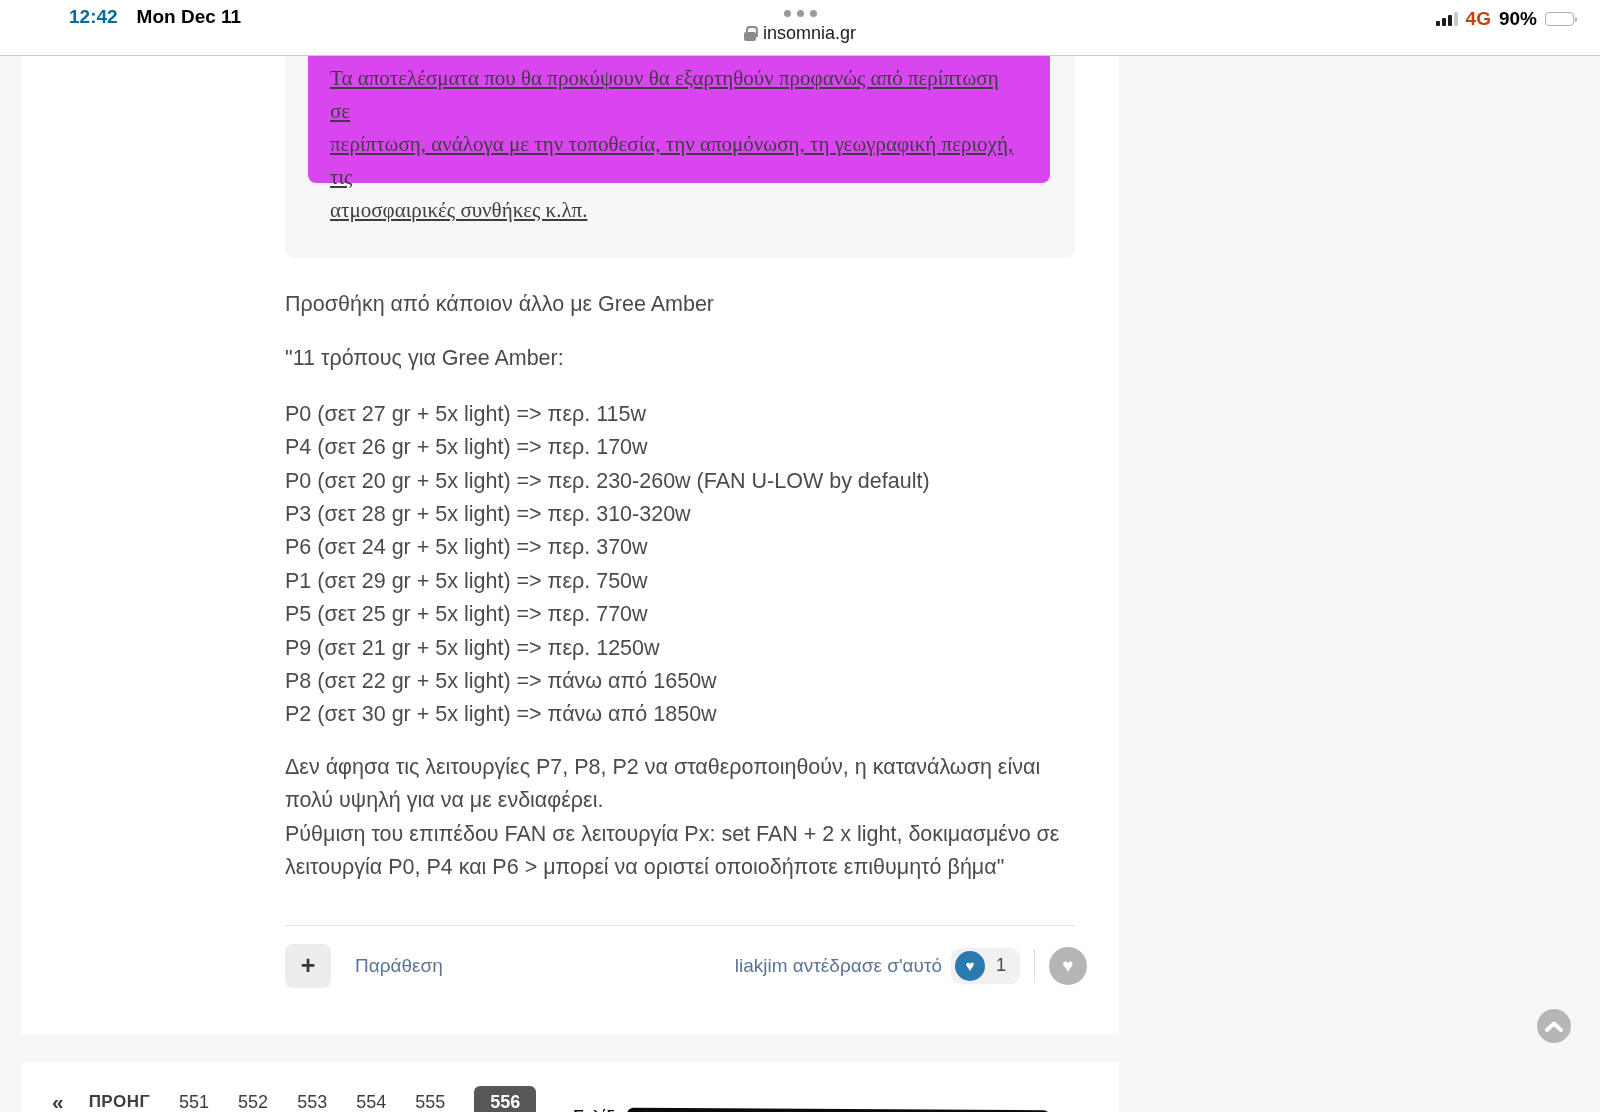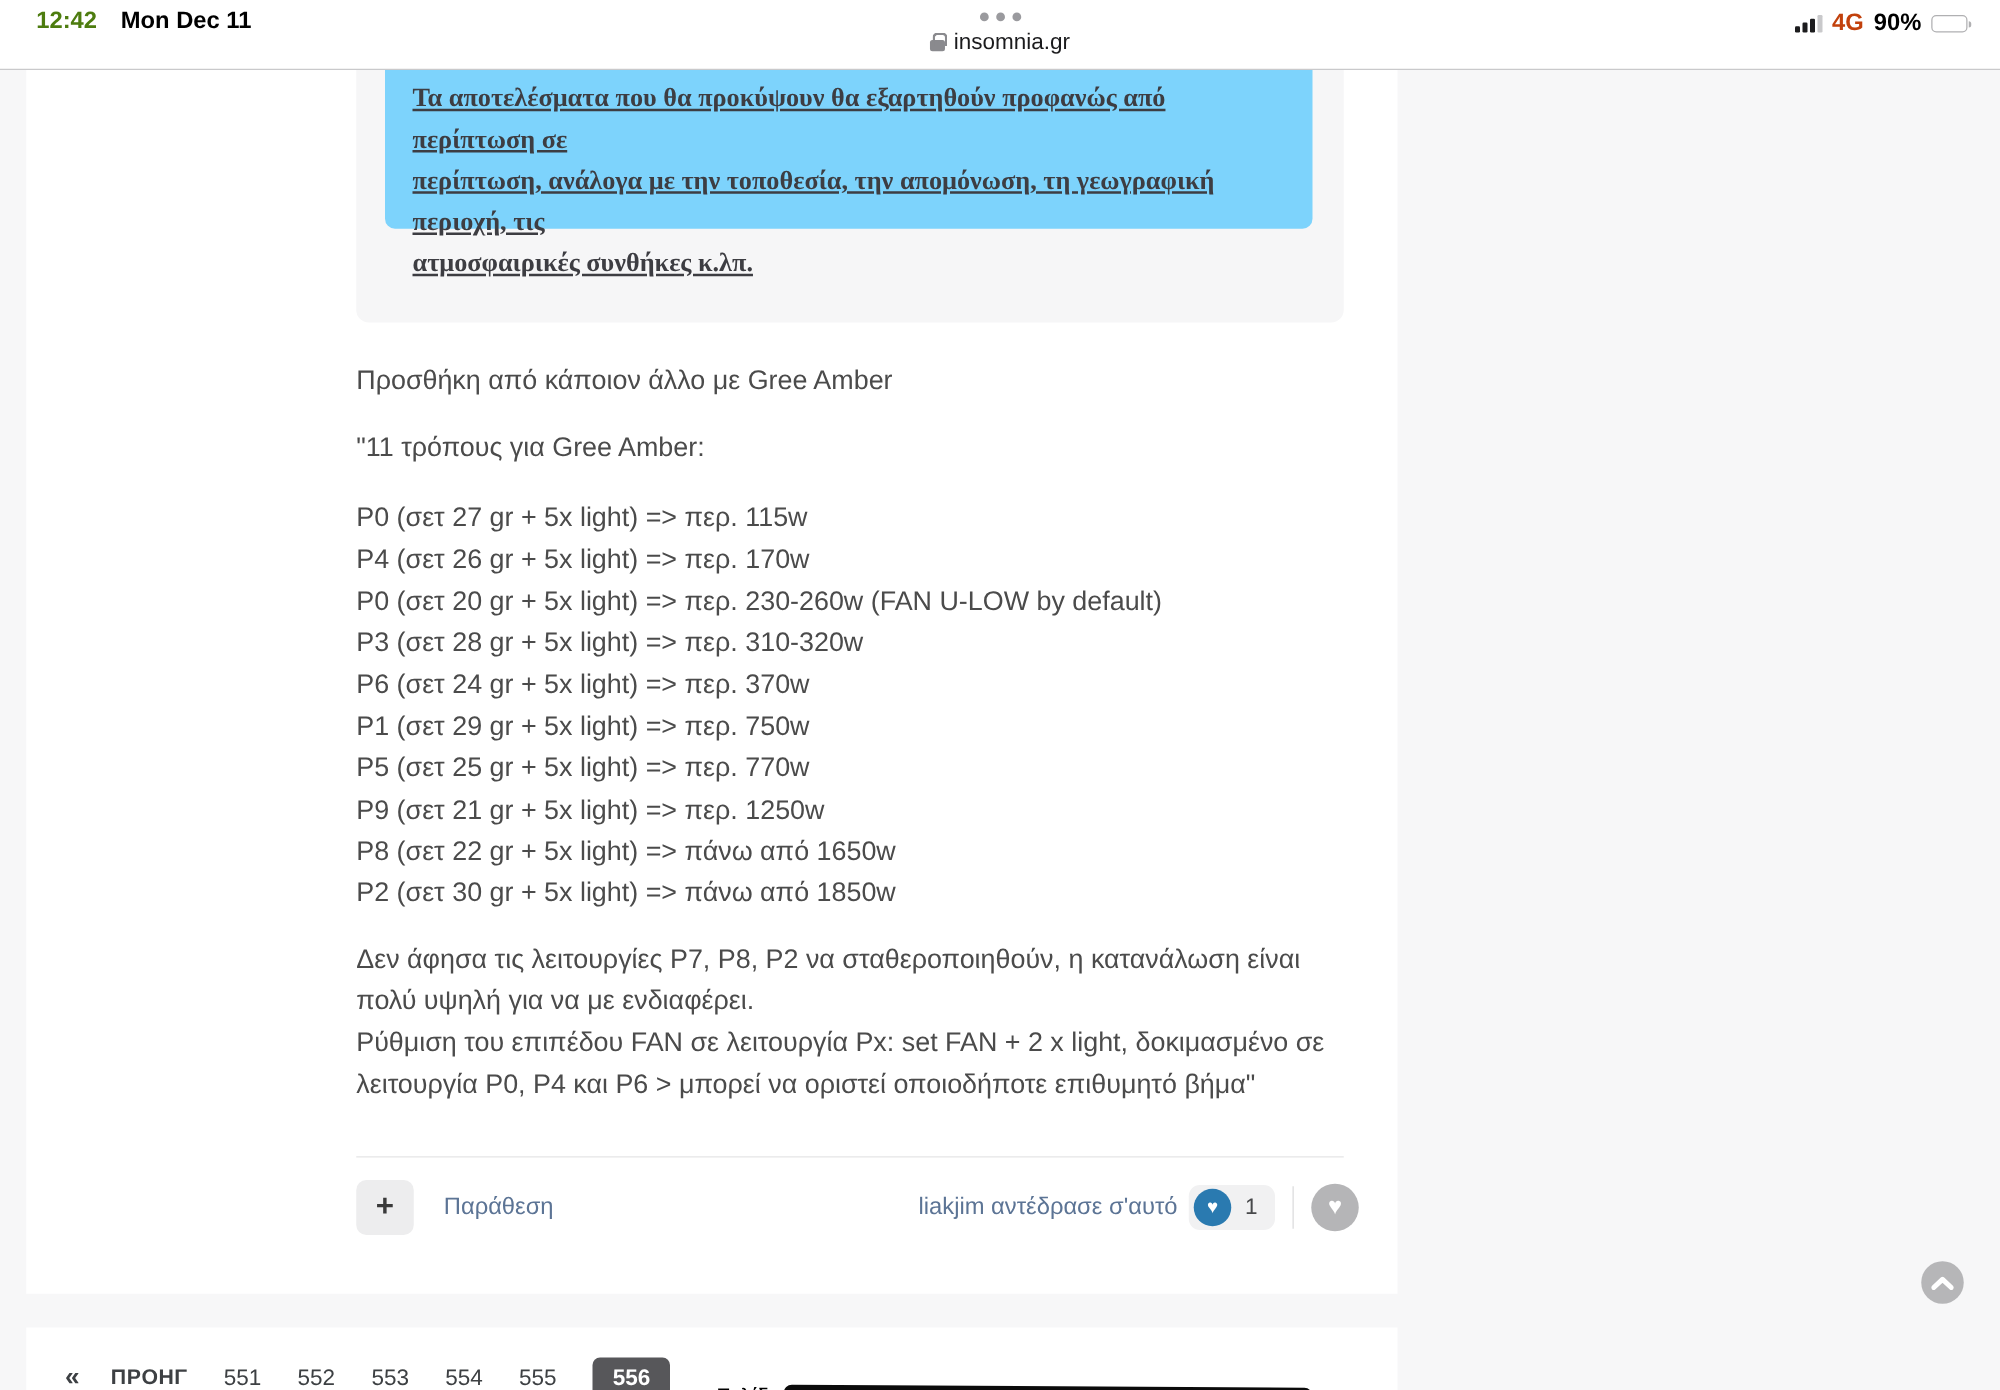--- a/index.html
+++ b/index.html
@@ -10,21 +10,21 @@
     font-family:"Liberation Sans","DejaVu Sans",sans-serif;
     color:#4b4b4b;
   }
 
   
   .status-bar{
     position:absolute; top:0; left:0; width:1600px; height:56px;
     background:#ffffff; border-bottom:1px solid #c9c9cb; z-index:5;
   }
   .sb-left{ position:absolute; left:29px; top:6px; display:flex; gap:19px; align-items:baseline; }
-  .sb-time{ font-size:19px; font-weight:700; color:#4d7c0f; }
+  .sb-time{ font-size:19px; font-weight:700; color:#0369a1;margin-left:40px; }
   .sb-date{ font-size:19px; font-weight:700; color:#000; }
   .sb-center{ position:absolute; left:50%; transform:translateX(-50%); top:10px; text-align:center; }
   .tab-dots{ display:flex; gap:6px; justify-content:center; }
   .tab-dots .dot{ width:7px; height:7px; border-radius:50%; background:#9a9a9e; }
   .sb-site{ margin-top:6px; display:flex; align-items:center; gap:7px; justify-content:center; }
   .sb-site-text{ font-size:18px; color:#1b1b1d; }
   .lock{ position:relative; width:12px; height:9px; background:#8a8a8e; border-radius:2px; margin-top:5px; }
   .lock:before{ content:""; position:absolute; top:-6px; left:2px; width:8px; height:9px;
     border:2px solid #8a8a8e; border-bottom:none; border-radius:4px 4px 0 0; }
   .sb-right{ position:absolute; right:23px; top:8px; display:flex; align-items:center; gap:8px; }
@@ -43,23 +43,22 @@
   .main-card{
     position:absolute; left:21px; top:56px; width:1097px; height:979px;
     background:#ffffff;
   }
   .quote-outer{
     margin-left:264px; width:790px; height:202px;
     background:#f6f6f7; border-radius:0 0 10px 10px;
   }
   .quote-inner{
     margin-left:23px; width:742px; height:127px;
-    background:#7dd3fc; border-radius:0 0 8px 8px;
+    background:#d946ef; border-radius:0 0 8px 8px;
     padding:6px 28px 0 22px;
-    font-weight:bold;
   }
   .quote-text{
     font-family:"Liberation Serif","DejaVu Serif",serif;
     font-size:21px; line-height:33px; color:#3d3d42;
     text-decoration:underline; white-space:pre-line;
   }
   .post-body{ margin-left:264px; width:794px; }
   .body-p{ font-size:21.5px; line-height:33.4px; color:#4b4b4b; }
   .p-intro{ margin-top:30px; }
   .p-subtitle{ margin-top:21px; }

